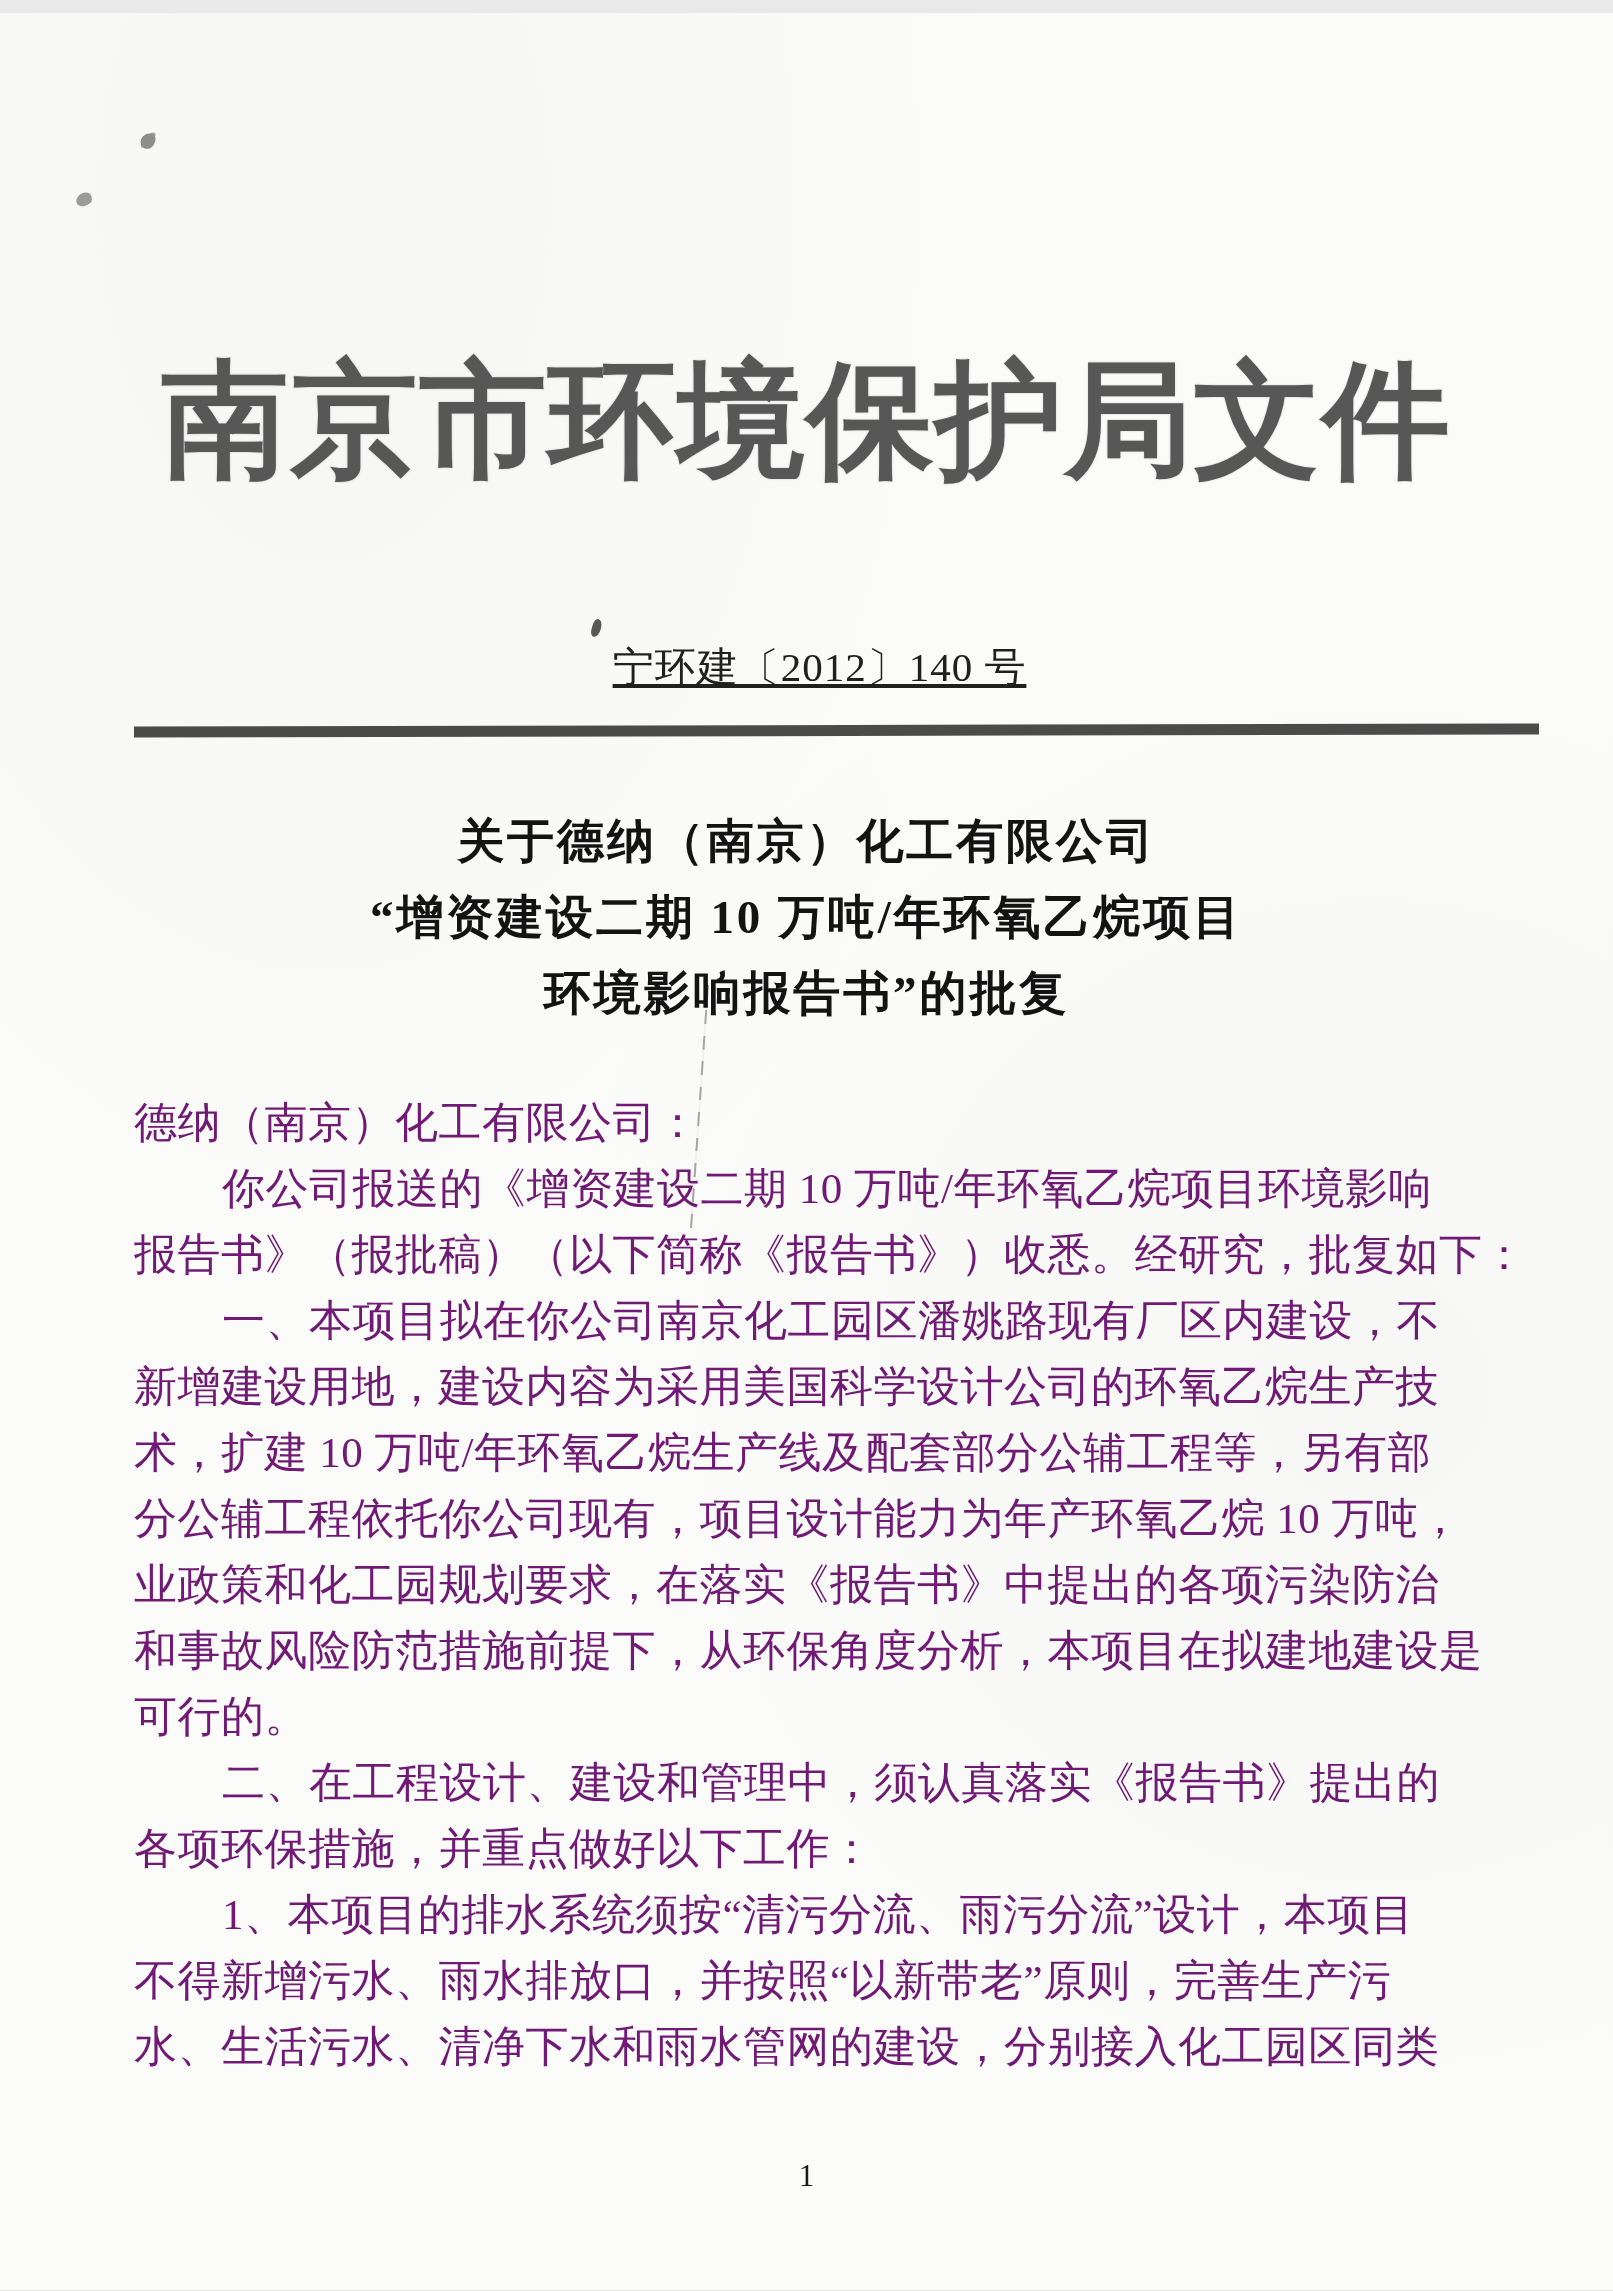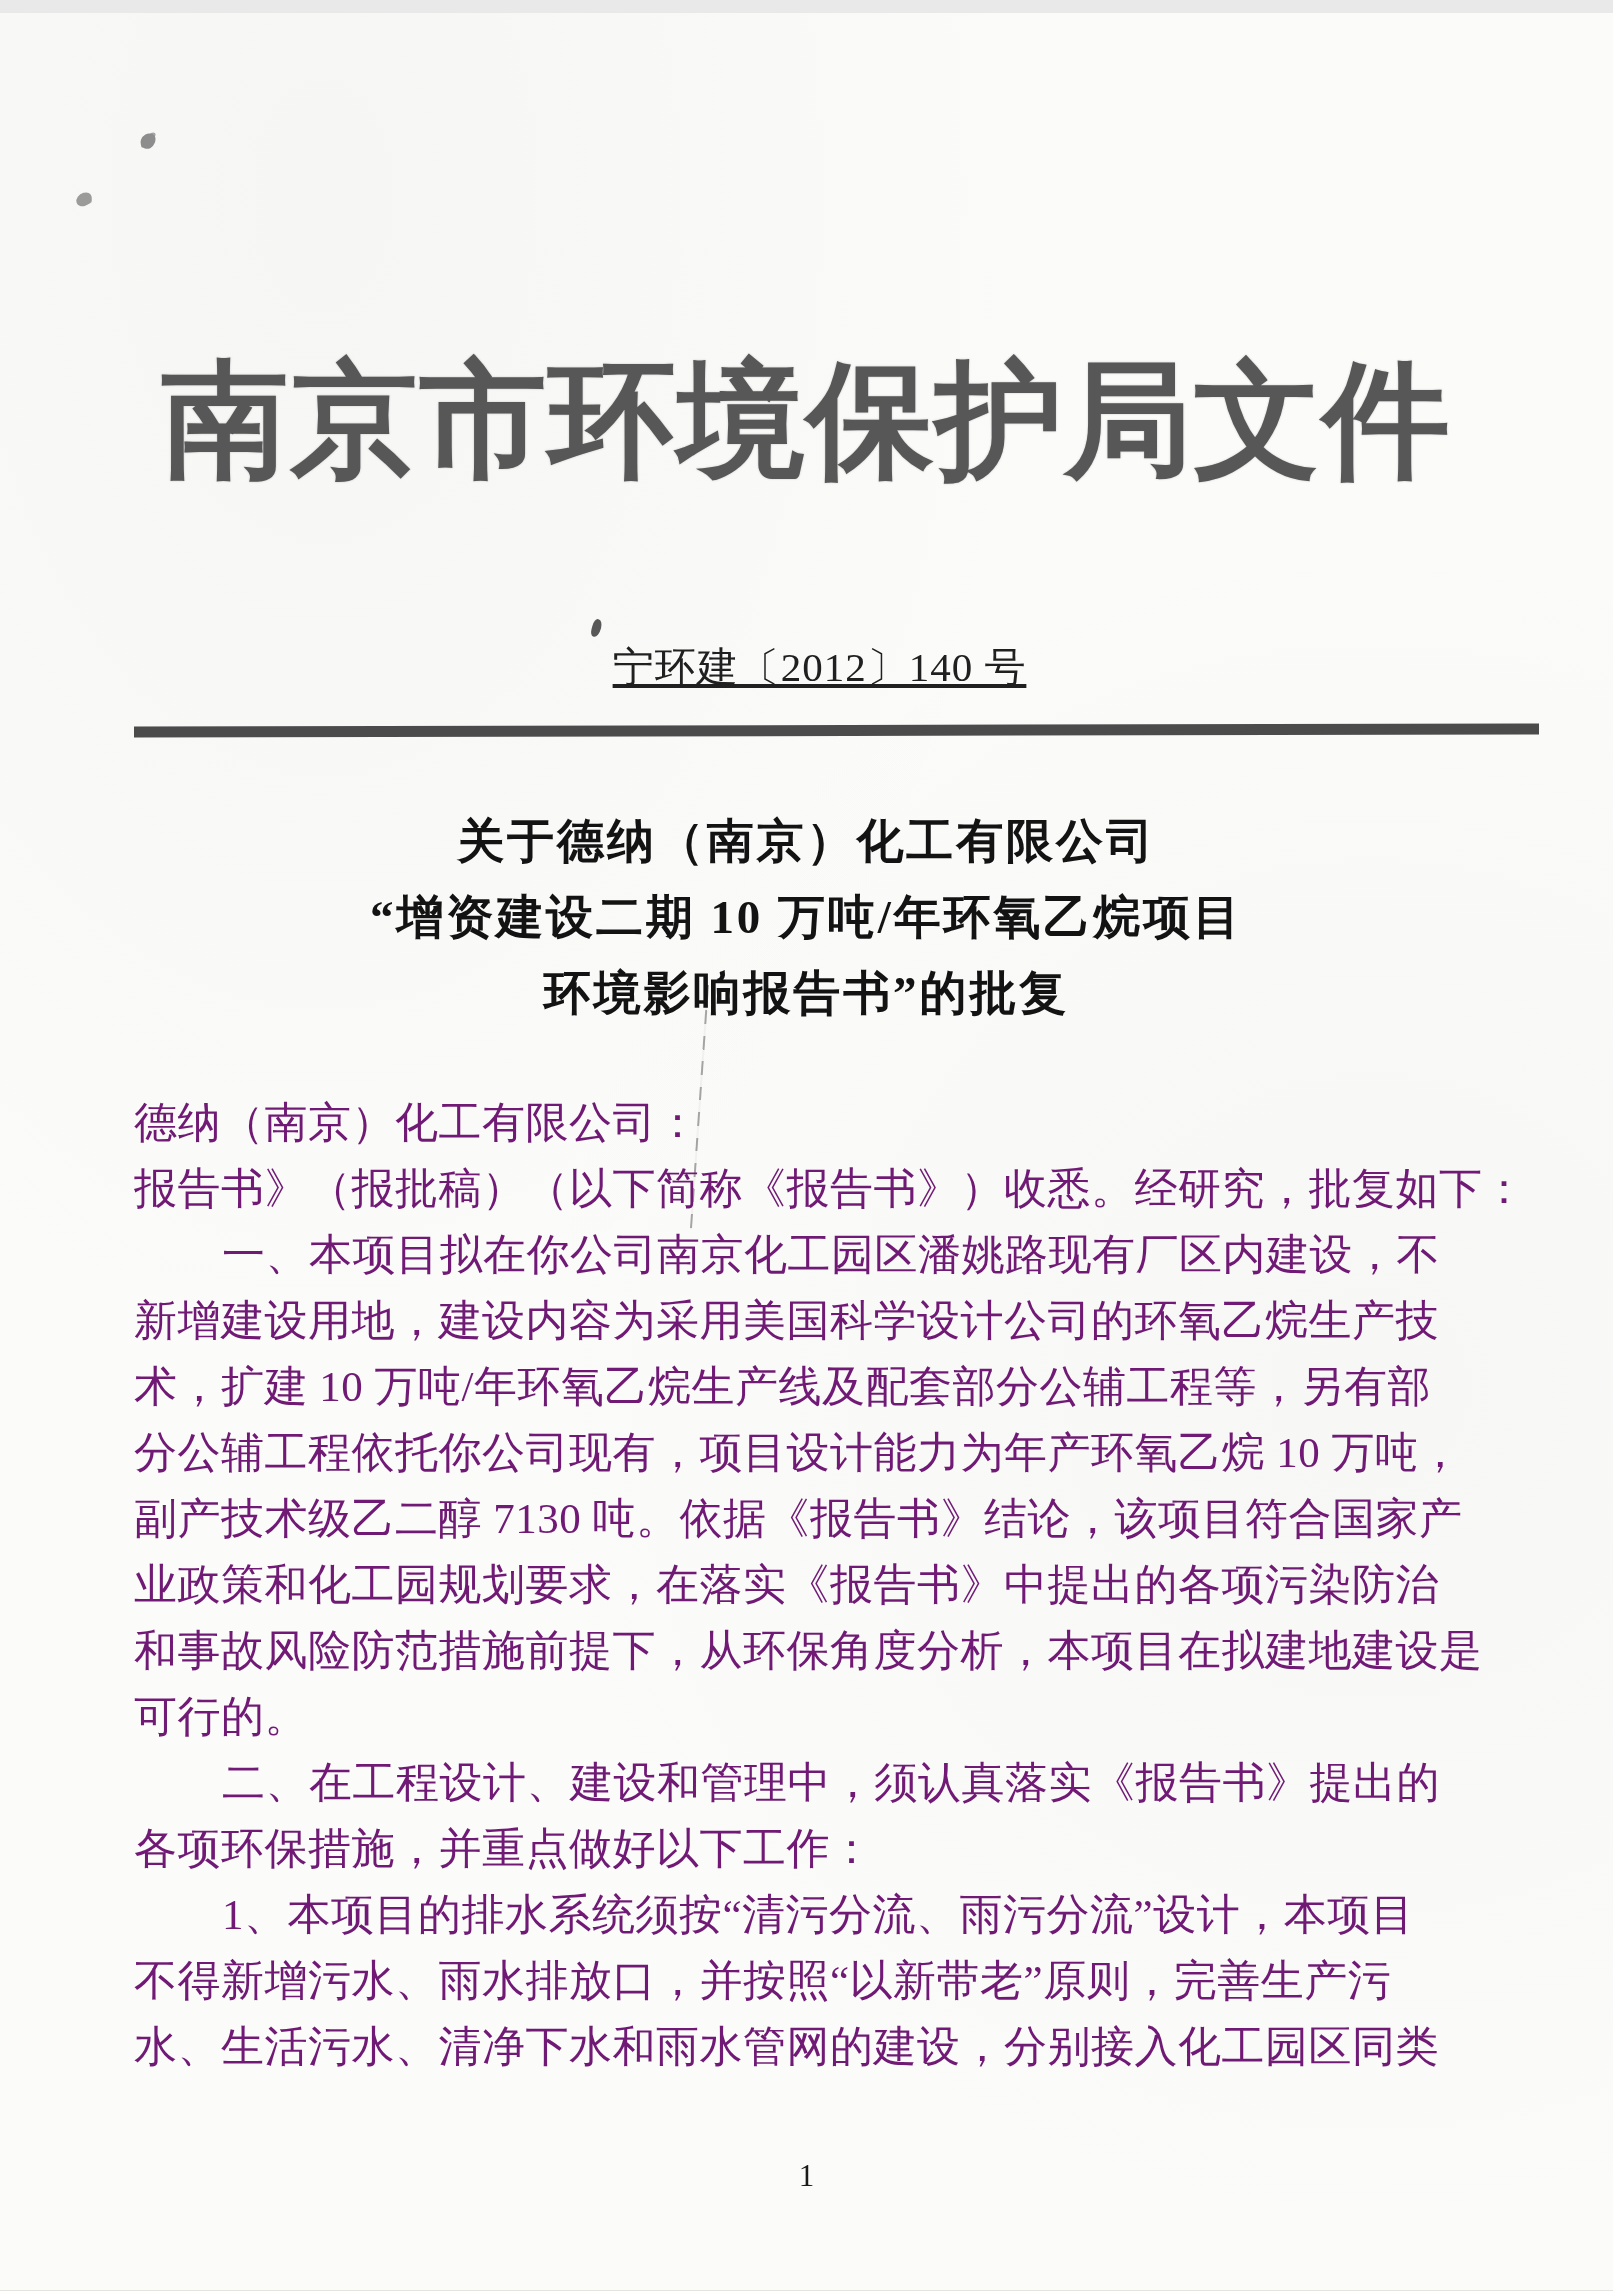--- a/index.html
+++ b/index.html
@@ -151,26 +151,26 @@
   <div class="rule"></div>
 
   <div class="title-block">
       <div class="title-line">关于德纳（南京）化工有限公司</div>
       <div class="title-line">“增资建设二期 10 万吨/年环氧乙烷项目</div>
       <div class="title-line">环境影响报告书”的批复</div>
     </div>
 
   <div class="body-block">
       <div class="bline">德纳（南京）化工有限公司：</div>
+      <div class="bline indent">你公司报送的《增资建设二期 10 万吨/年环氧乙烷项目环境影响</div>
       <div class="bline">报告书》（报批稿）（以下简称《报告书》）收悉。经研究，批复如下：</div>
       <div class="bline indent">一、本项目拟在你公司南京化工园区潘姚路现有厂区内建设，不</div>
       <div class="bline">新增建设用地，建设内容为采用美国科学设计公司的环氧乙烷生产技</div>
       <div class="bline">术，扩建 10 万吨/年环氧乙烷生产线及配套部分公辅工程等，另有部</div>
       <div class="bline">分公辅工程依托你公司现有，项目设计能力为年产环氧乙烷 10 万吨，</div>
-      <div class="bline">副产技术级乙二醇 7130 吨。依据《报告书》结论，该项目符合国家产</div>
       <div class="bline">业政策和化工园规划要求，在落实《报告书》中提出的各项污染防治</div>
       <div class="bline">和事故风险防范措施前提下，从环保角度分析，本项目在拟建地建设是</div>
       <div class="bline">可行的。</div>
       <div class="bline indent">二、在工程设计、建设和管理中，须认真落实《报告书》提出的</div>
       <div class="bline">各项环保措施，并重点做好以下工作：</div>
       <div class="bline indent">1、本项目的排水系统须按“清污分流、雨污分流”设计，本项目</div>
       <div class="bline">不得新增污水、雨水排放口，并按照“以新带老”原则，完善生产污</div>
       <div class="bline">水、生活污水、清净下水和雨水管网的建设，分别接入化工园区同类</div>
     </div>
 

